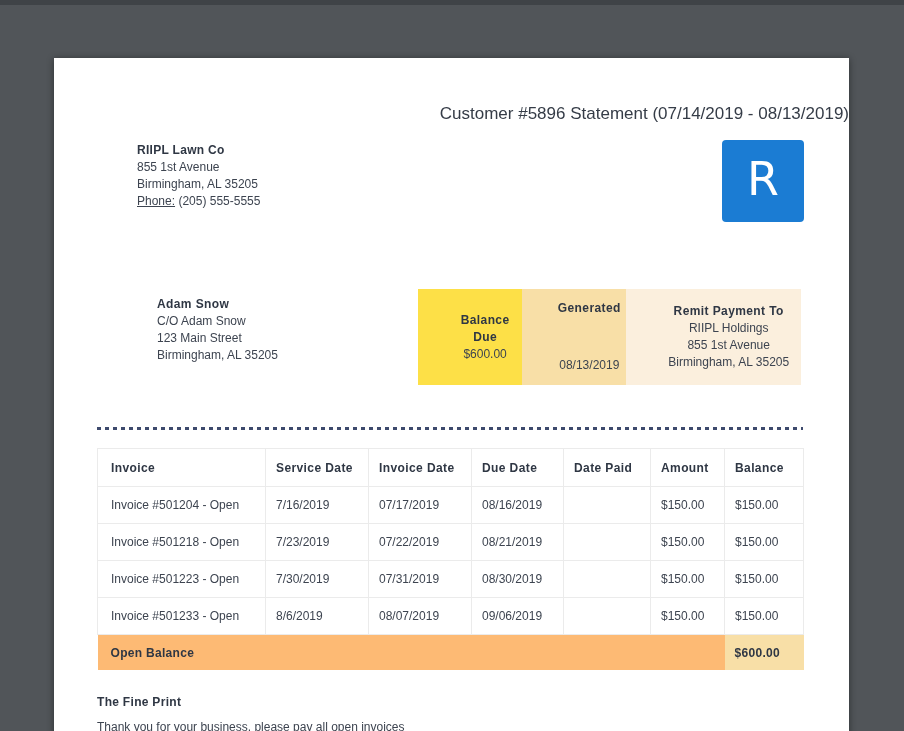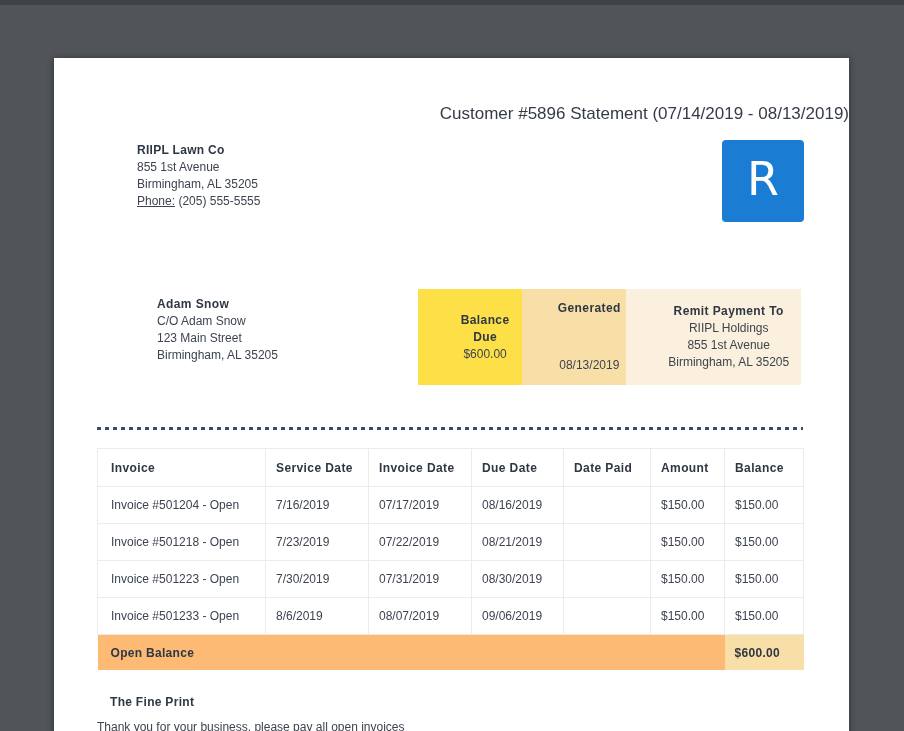--- a/index.html
+++ b/index.html
@@ -144,21 +144,21 @@
     height: 35px;
     font-weight: bold;
     color: #2f3744;
     letter-spacing: 0.3px;
   }
   .footer-label-cell { background: #fdba74; }
   .footer-value-cell { background: #f8dfa7; }
   
   .fine-print-heading {
     position: absolute;
-    top: 637px; left: 56px;
+    top: 637px; left: 43px;
     font-size: 12px;
     font-weight: bold;
     color: #2f3744;
     letter-spacing: 0.3px;
   }
   .fine-print-text {
     position: absolute;
     top: 662px; left: 43px;
     font-size: 12px;
     color: #3d4450;

